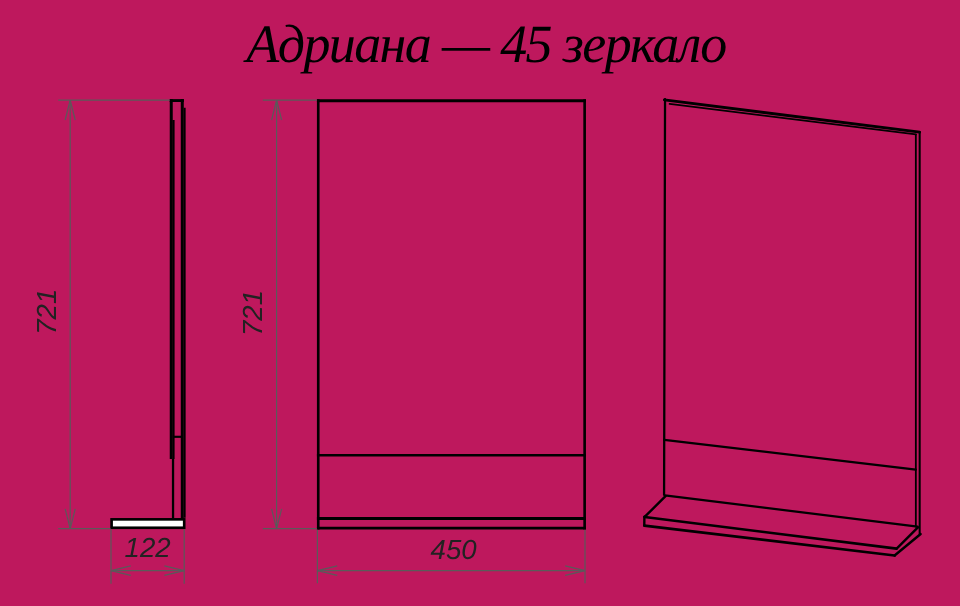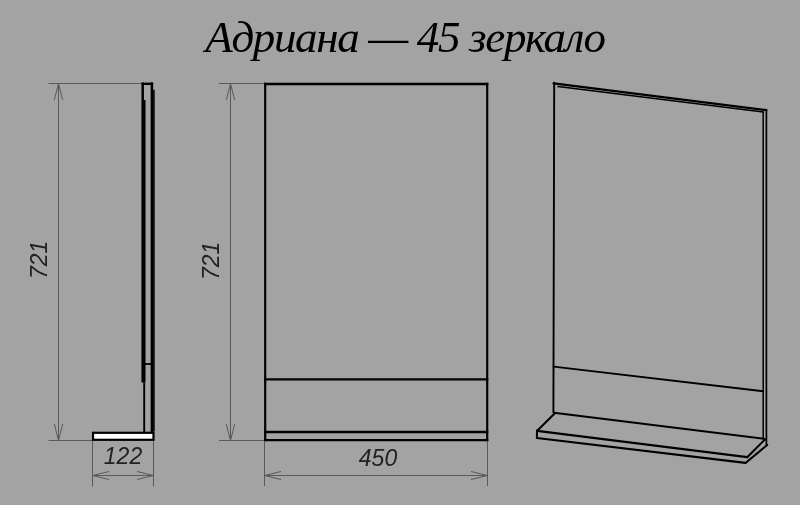--- a/index.html
+++ b/index.html
@@ -1,16 +1,16 @@
 <!DOCTYPE html>
 <html><head>
 <meta charset="utf-8">
 <style>
   html,body{margin:0;padding:0;background:#ffffff;}
-  #page{position:relative;width:800px;height:505px;background:#a3a3a3;overflow:hidden;}
+  #page{position:relative;width:800px;height:505px;background:#be185d;overflow:hidden;}
   svg{position:absolute;left:0;top:0;}
   text{font-family:"Liberation Sans",sans-serif;}
 </style>
 </head>
 <body>
 <div id="page">
 <svg width="800" height="505" viewBox="0 0 800 505">
 
   <text x="405" y="51.5" text-anchor="middle" style="font-family:'Liberation Serif',serif;font-style:italic;letter-spacing:-1.35px" font-size="45" fill="#000">Адриана — 45 зеркало</text>
 

